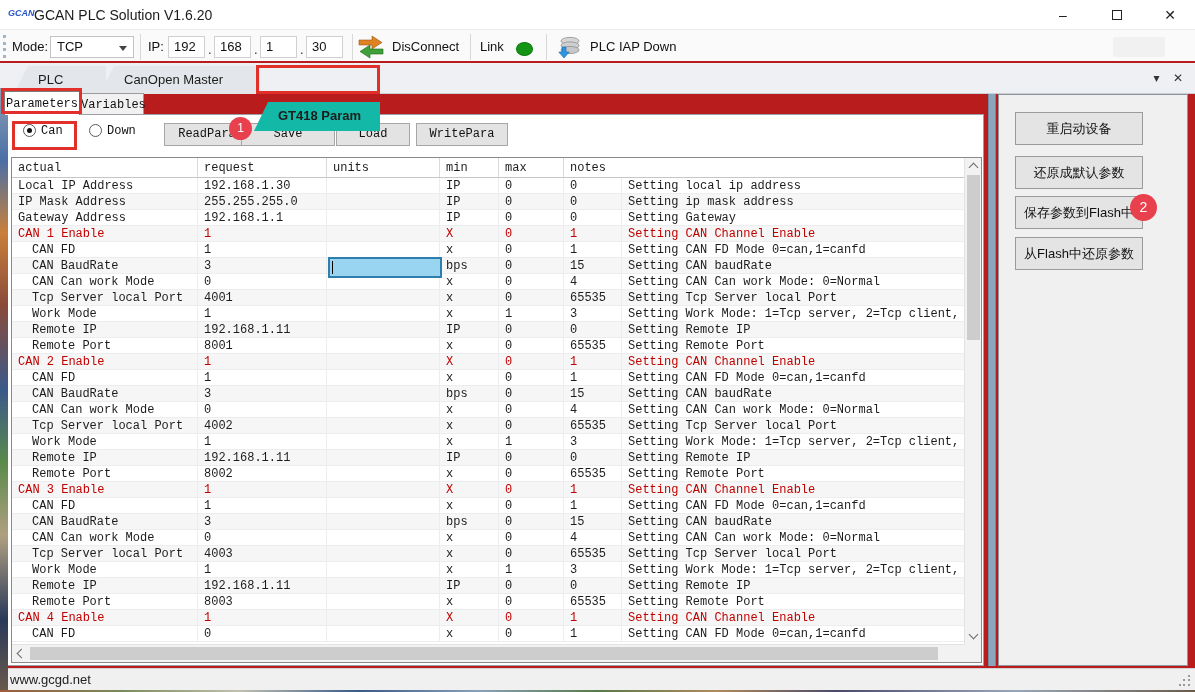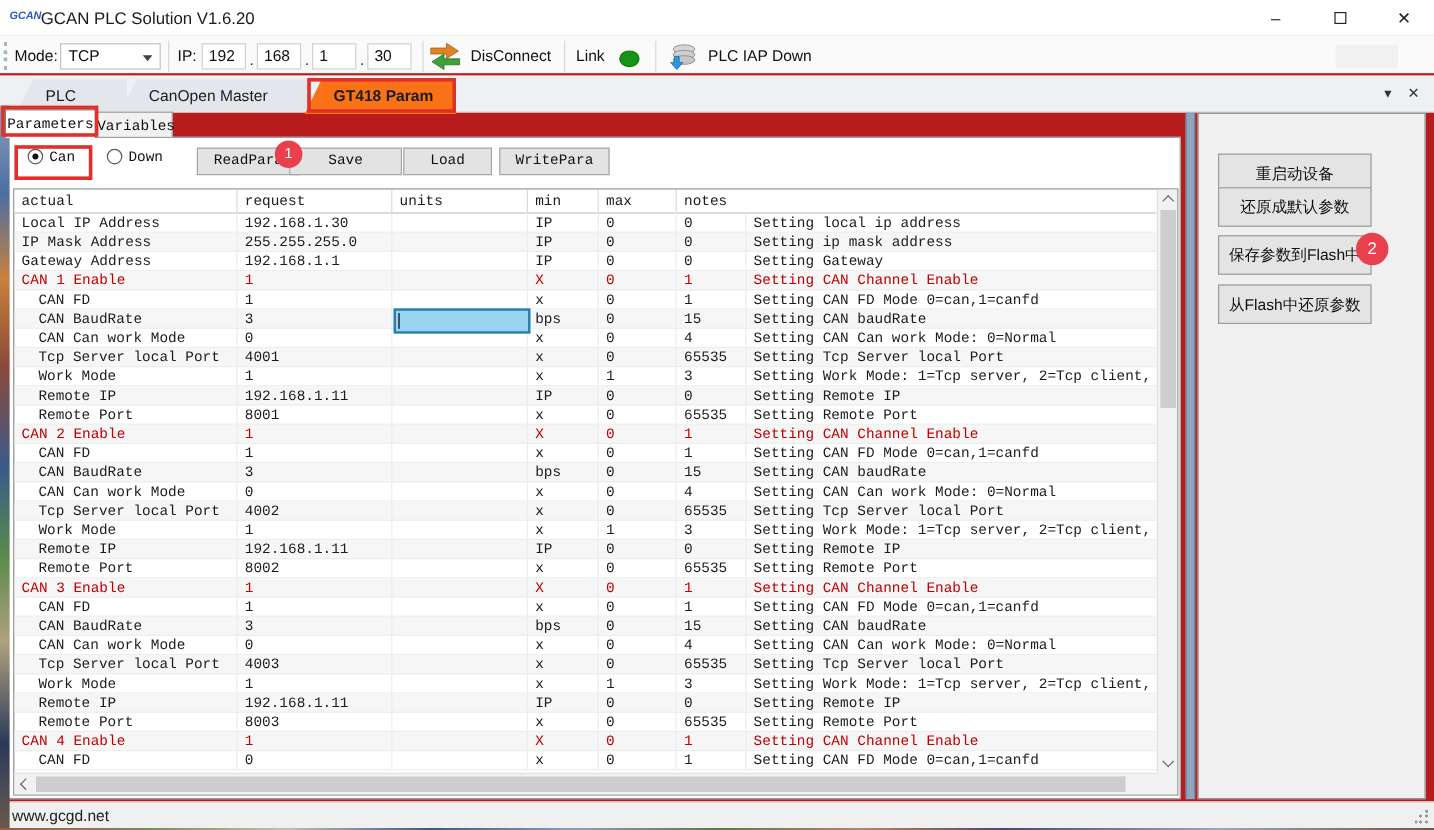--- a/index.html
+++ b/index.html
@@ -37,21 +37,21 @@
               background:#139413; border:1px solid #0c7a0c; }
   .tb-ghost { position:absolute; left:1113px; top:7px; width:52px; height:20px; background:#f1f1f2;
               border-radius:2px; }
 
   
   .tabstrip { position:absolute; left:0; top:63px; width:1195px; height:31px; background:#eef0f3;
               border-bottom:1px solid #c9ced4; }
   .doctab { position:absolute; top:3px; height:28px; line-height:28px; font-size:13px; color:#1c1c1c;
             padding:0 16px 0 24px; background:#e3e6ea;
             clip-path:polygon(14px 0, 100% 0, 100% 100%, 0 100%); }
-  .doctab.active { background:#f97316; font-weight:bold; height:29px; z-index:2; }
+  .doctab.active { background:#14b8a6; font-weight:bold; height:29px; z-index:2;margin-top:36px; }
   .tabstrip-icons { position:absolute; right:12px; top:8px; font-size:12px; color:#333; }
   .tabstrip-icons span { margin-left:10px; }
 
   
   .main { position:absolute; left:0; top:94px; width:1195px; height:574px; background:#b91c1c; }
 
   
   .subtab { position:absolute; font-family:"Liberation Mono", monospace; font-size:12px;
             text-align:center; color:#111; }
   .subtab.active { left:4px; top:-3px; width:76px; height:24px; line-height:24px; background:#fff;
@@ -503,21 +503,21 @@
           <span class="chev left" style="left:6px; top:5px"></span>
           <div class="hthumb"></div>
           <span class="chev right" style="right:-14px; top:5px"></span>
         </div>
         <div class="sb-corner"></div>
       </div>
     </div>
 
     <div class="splitter"></div>
     <div class="sidepanel">
-      <div class="sbtn" style="top:33px">重启动设备</div>
+      <div class="sbtn" style="top:17px">重启动设备</div>
       <div class="sbtn" style="top:61px">还原成默认参数</div>
       <div class="sbtn" style="top:101px">保存参数到Flash中</div>
       <div class="sbtn" style="top:142px">从Flash中还原参数</div>
     </div>
   </div>
 
   <div class="statusbar">
     <span class="txt">www.gcgd.net</span>
     <div class="gripdots"></div>
   </div>

